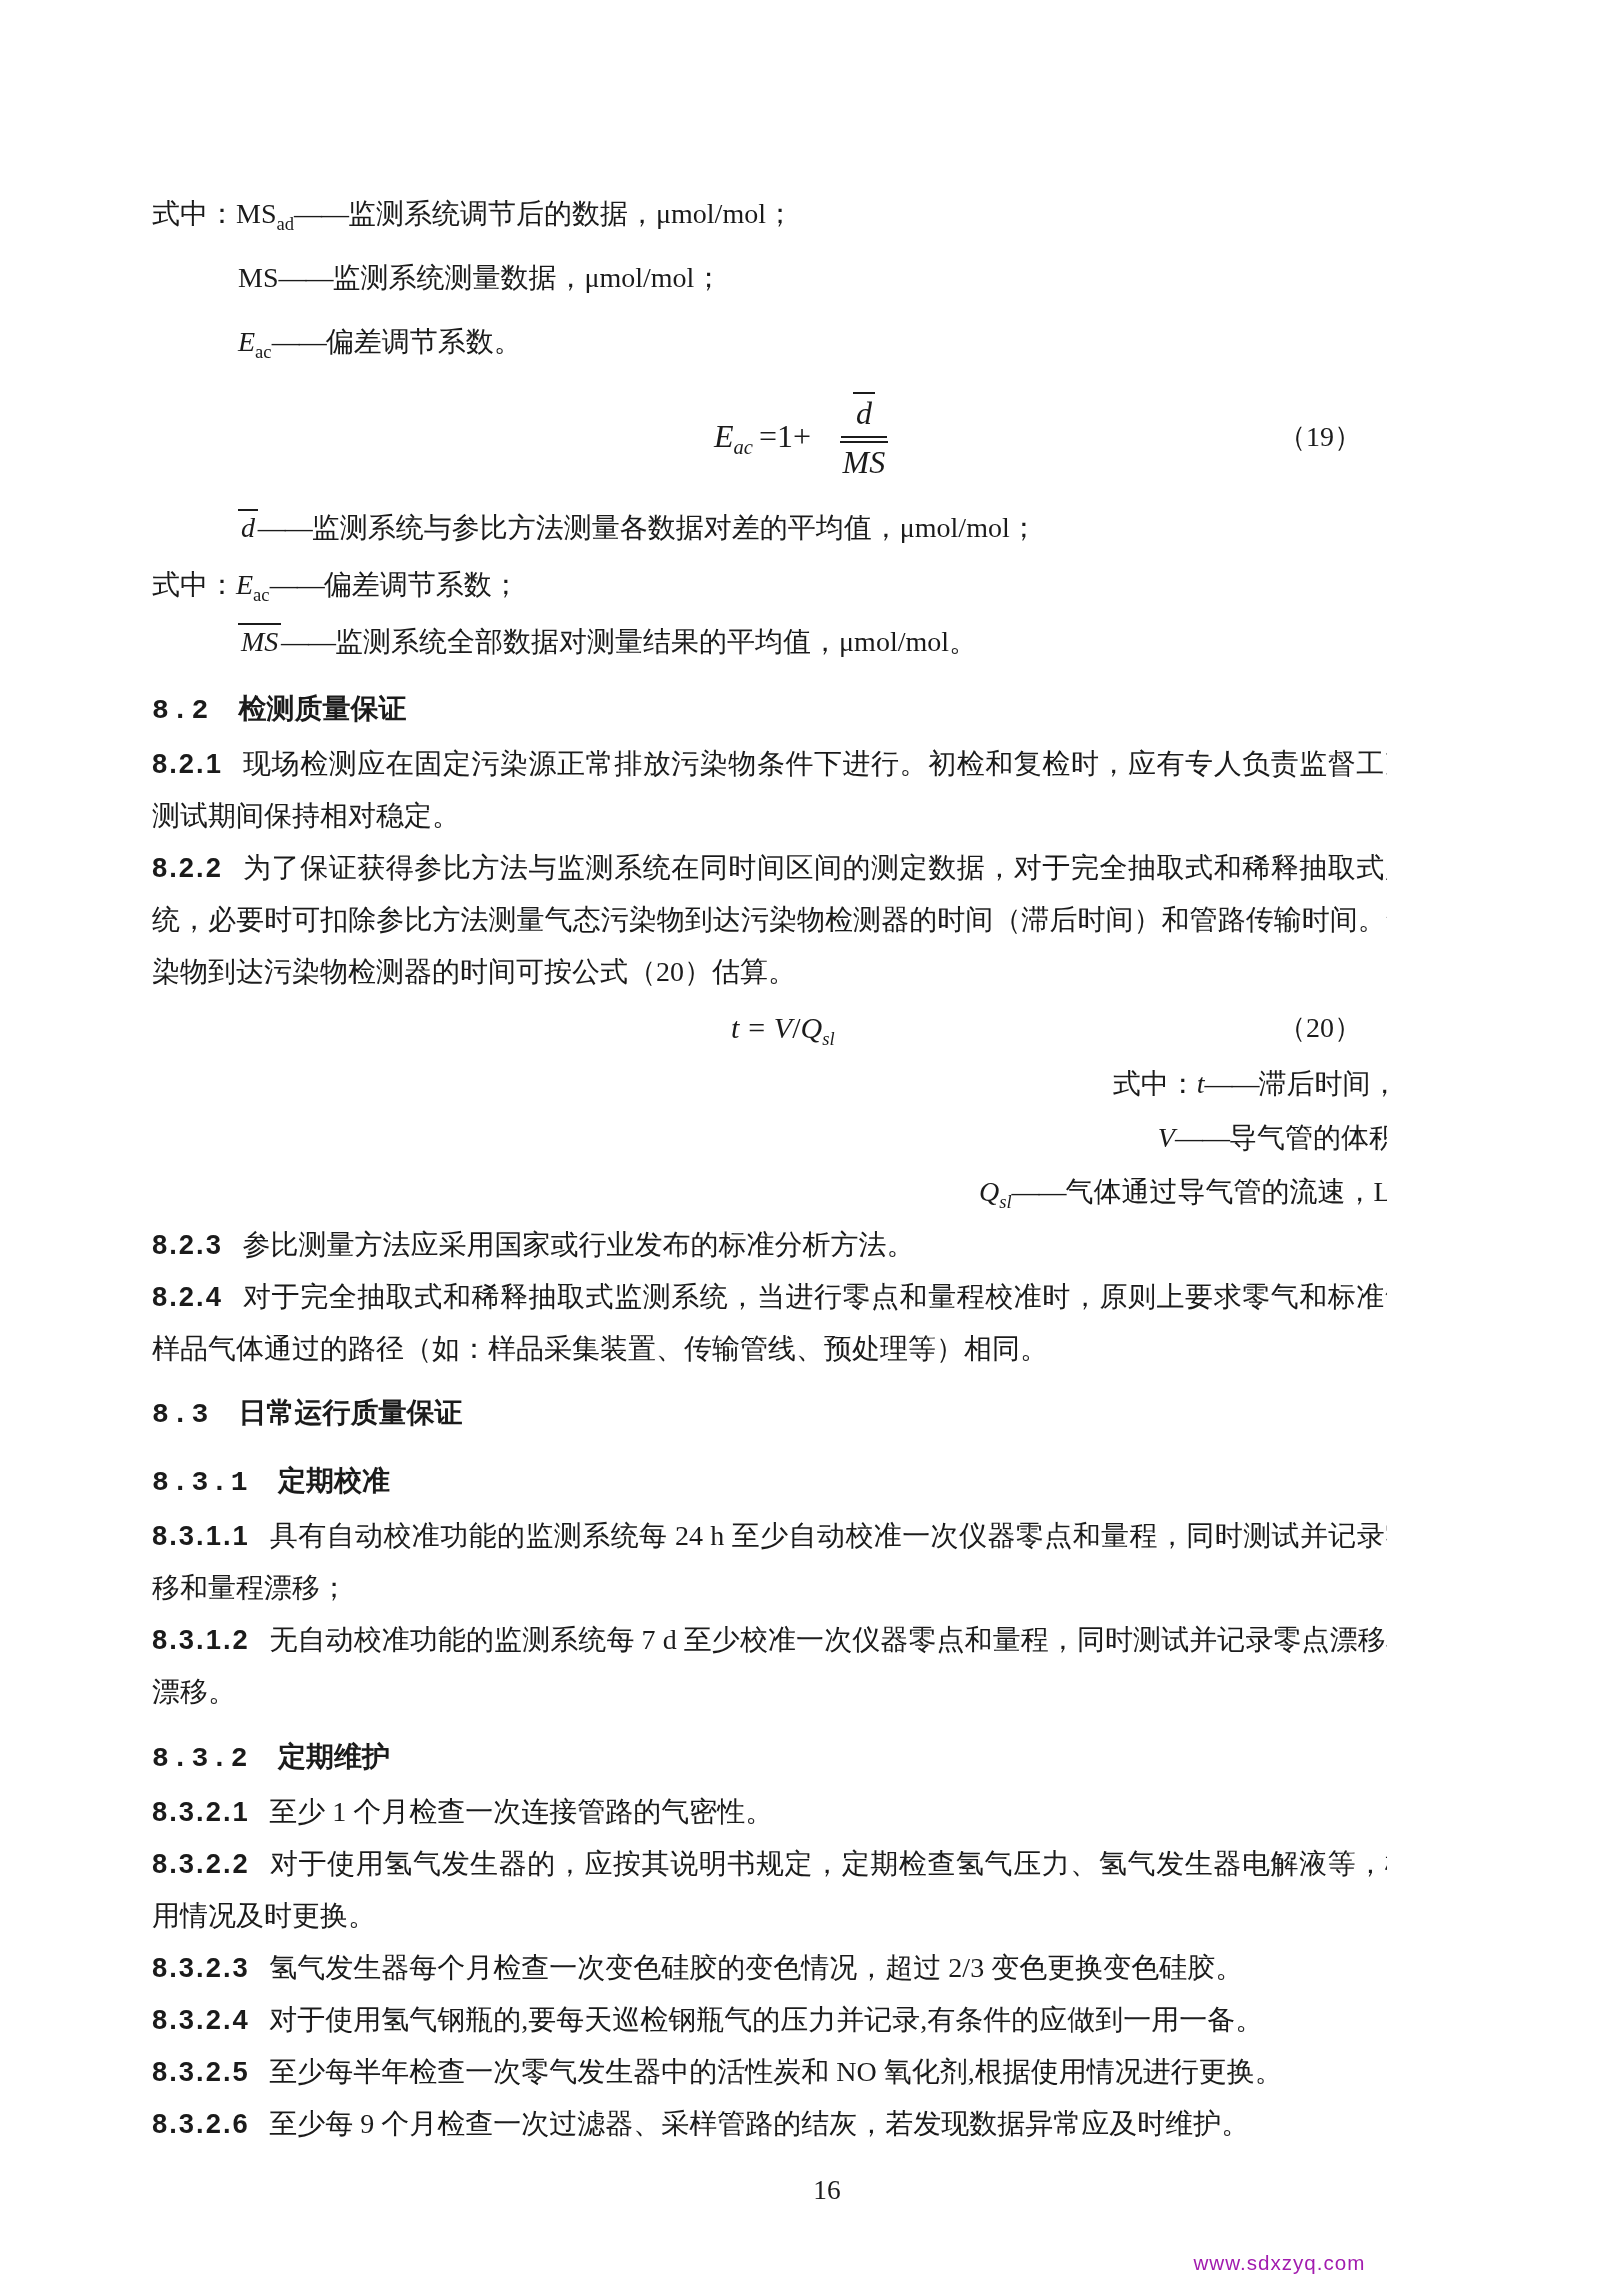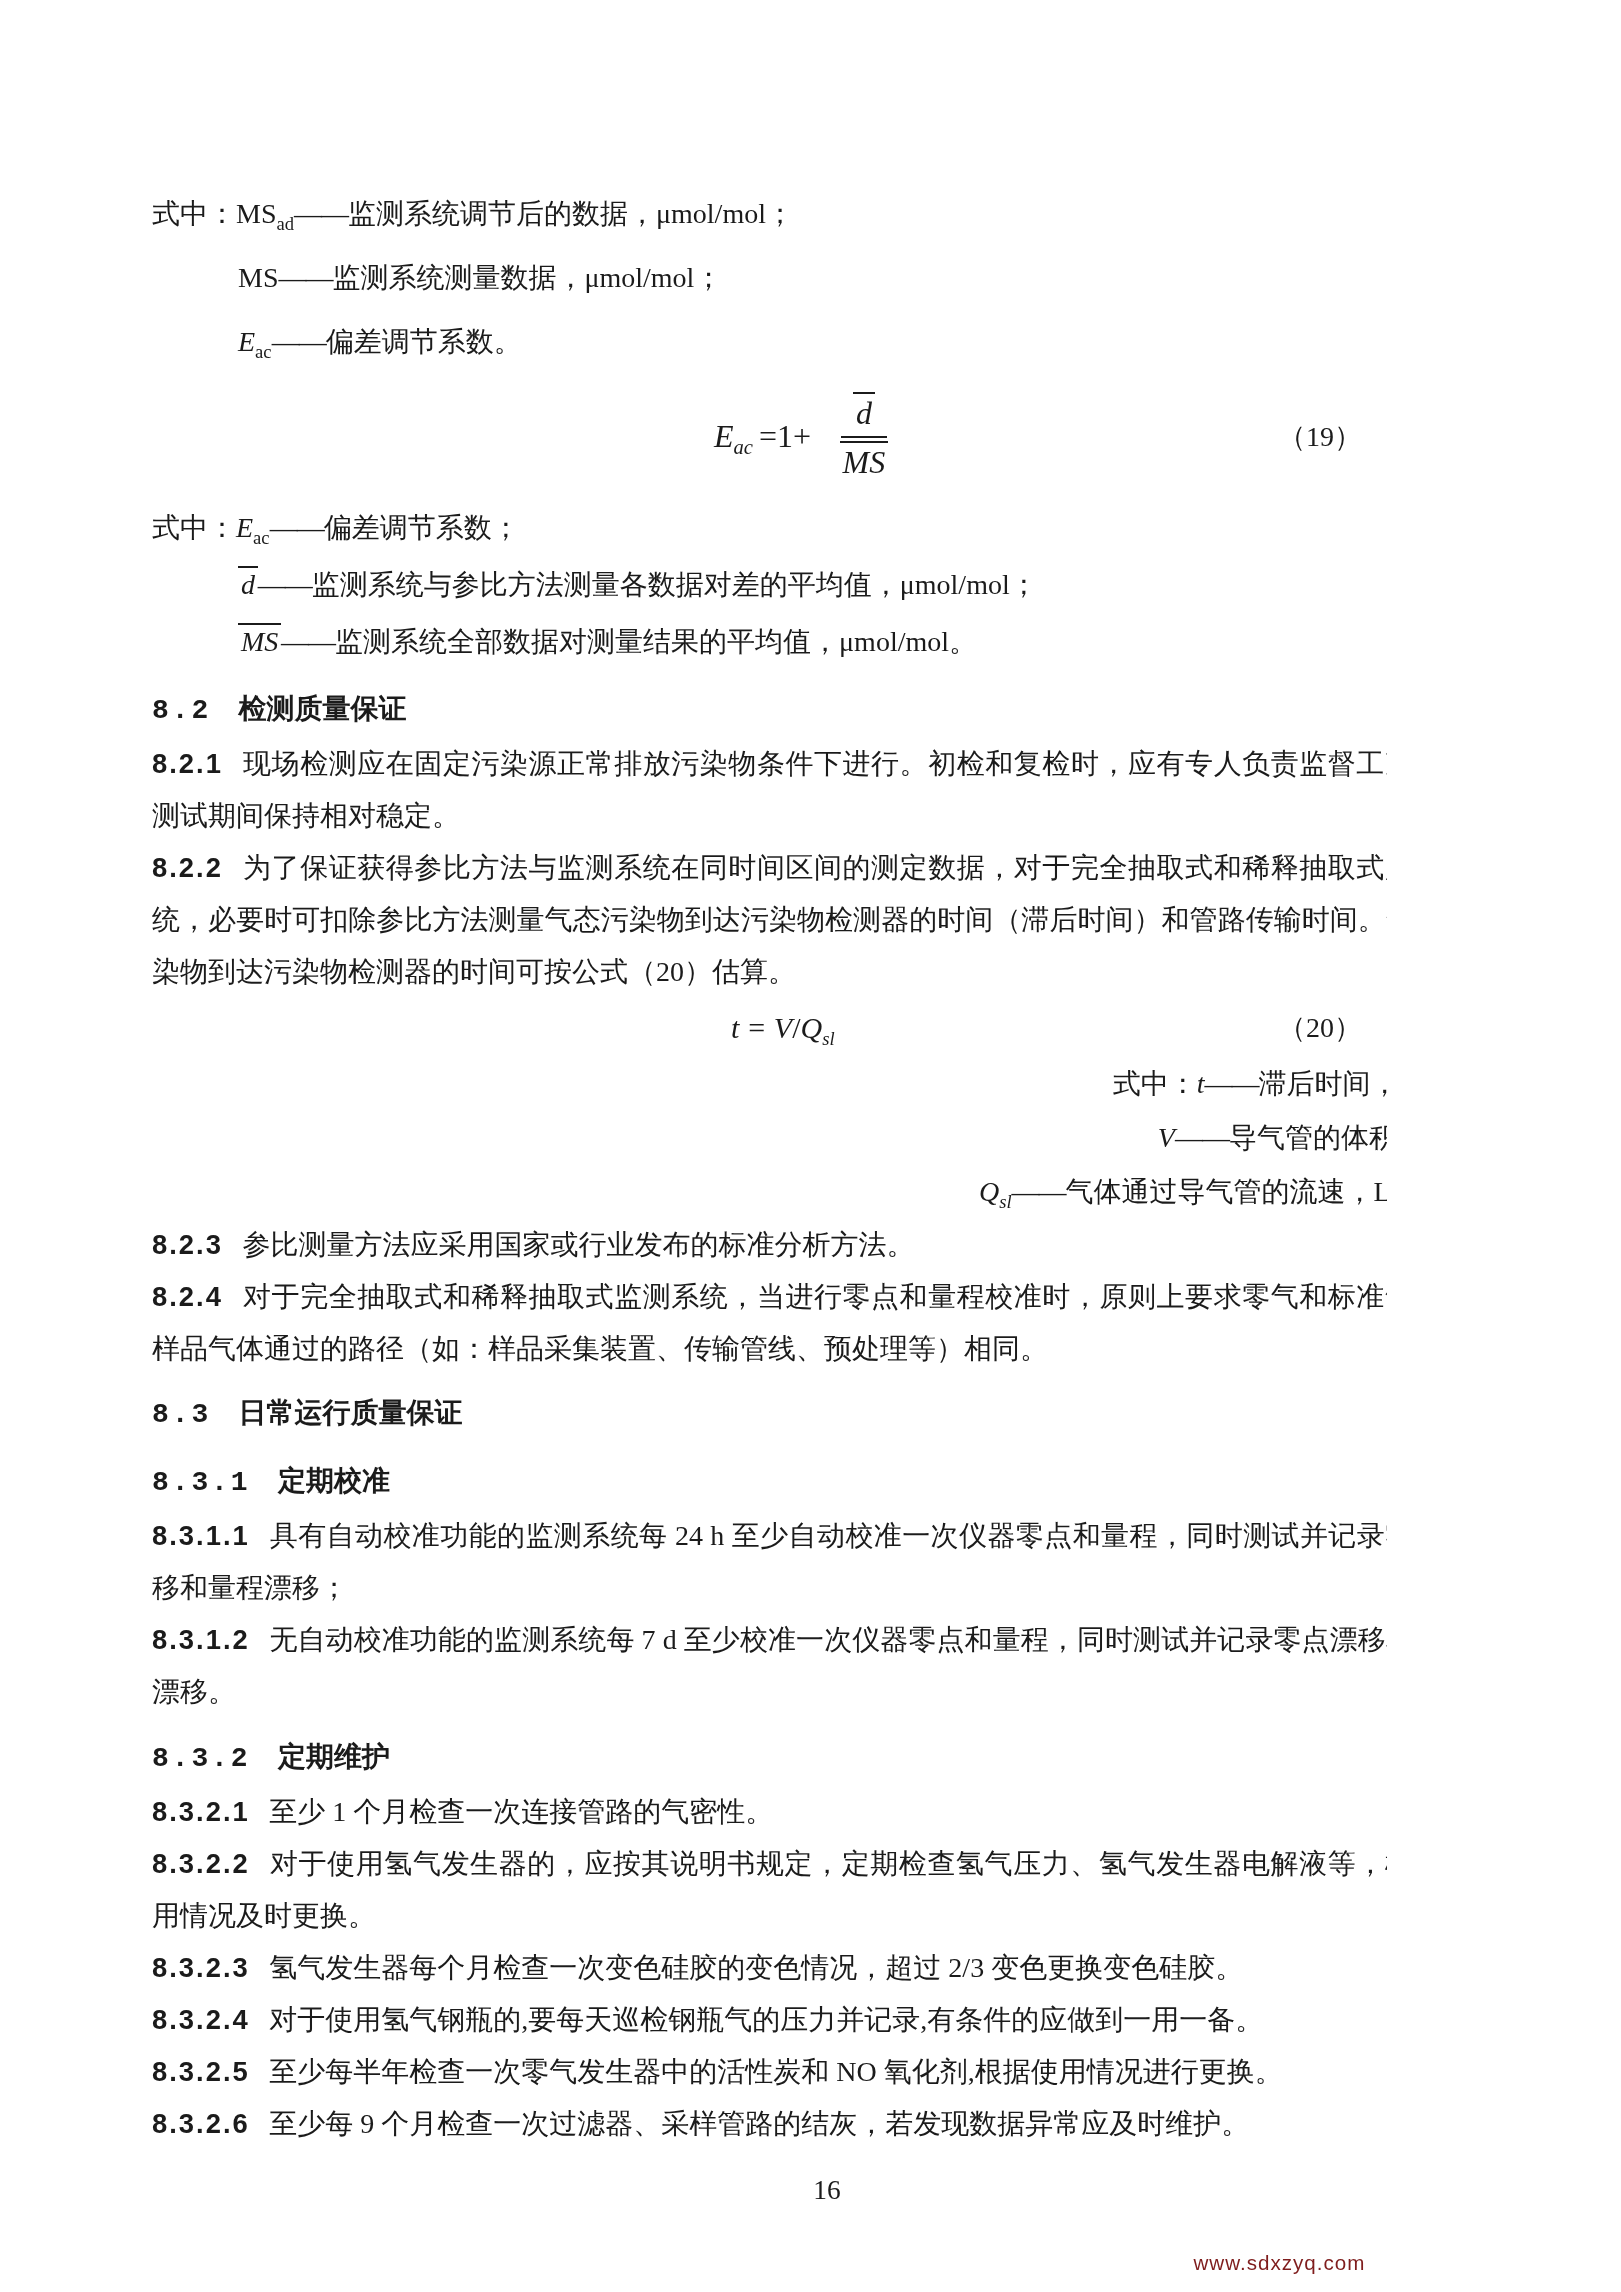--- a/index.html
+++ b/index.html
@@ -42,21 +42,21 @@
   .h-num { letter-spacing:2.9px; margin-right:27.4px; }
 
   .para { font-size:28px; line-height:52px; text-align:justify; }
   .p-num {
     font-family:"Liberation Sans","DejaVu Sans",sans-serif; font-weight:bold;
     letter-spacing:2px; margin-right:19.6px; font-size:27.4px;
   }
 
   .page-number { margin-top:25.5px; padding-left:32px; font-size:27.4px;text-align:center; }
   .watermark {
-    position:absolute; right:21.6px; bottom:17.6px; font-size:20.6px; color:#7f1d1d;
+    position:absolute; right:21.6px; bottom:17.6px; font-size:20.6px; color:#a21caf;
     font-family:"Liberation Sans","DejaVu Sans",sans-serif; letter-spacing:1px;
   }
 </style>
 </head>
 <body>
 
 <div class="page">
   <div class="content">
 
     <div>
@@ -68,22 +68,22 @@
     <div class="formula-row f19">
       <span><span class="it">E</span><sub class="it f19-sub">ac</sub><span class="f19-rel">=1+</span></span>
       <span class="frac">
         <span class="frac-num"><span class="ovl it">d</span></span>
         <span class="frac-den"><span class="ovl it">MS</span></span>
       </span>
       <span class="eq-num">（19）</span>
     </div>
 
     <div>
+      <div class="def-line lh58 indent"><span class="ovl it">d</span><span class="dash">——</span><span>监测系统与参比方法测量各数据对差的平均值，μmol/mol；</span></div>
       <div class="def-line lh58"><span>式中：</span><span><span class="it">E</span><sub>ac</sub></span><span class="dash">——</span><span>偏差调节系数；</span></div>
-      <div class="def-line lh58 indent"><span class="ovl it">d</span><span class="dash">——</span><span>监测系统与参比方法测量各数据对差的平均值，μmol/mol；</span></div>
       <div class="def-line lh58 indent"><span class="ovl it">MS</span><span class="dash">——</span><span>监测系统全部数据对测量结果的平均值，μmol/mol。</span></div>
     </div>
 
     <div class="heading"><span class="h-num">8.2</span><span>检测质量保证</span></div>
 
     <p class="para"><span class="p-num">8.2.1</span><span>现场检测应在固定污染源正常排放污染物条件下进行。初检和复检时，应有专人负责监督工况，在测试期间保持相对稳定。</span></p>
     <p class="para"><span class="p-num">8.2.2</span><span>为了保证获得参比方法与监测系统在同时间区间的测定数据，对于完全抽取式和稀释抽取式监测系统，必要时可扣除参比方法测量气态污染物到达污染物检测器的时间（滞后时间）和管路传输时间。气态污染物到达污染物检测器的时间可按公式（20）估算。</span></p>
 
     <div class="formula-row f20">
       <span><span class="it">t</span><span class="f20-rel">=</span><span class="it">V</span><span>/</span><span class="it">Q</span><sub class="it">sl</sub></span>

